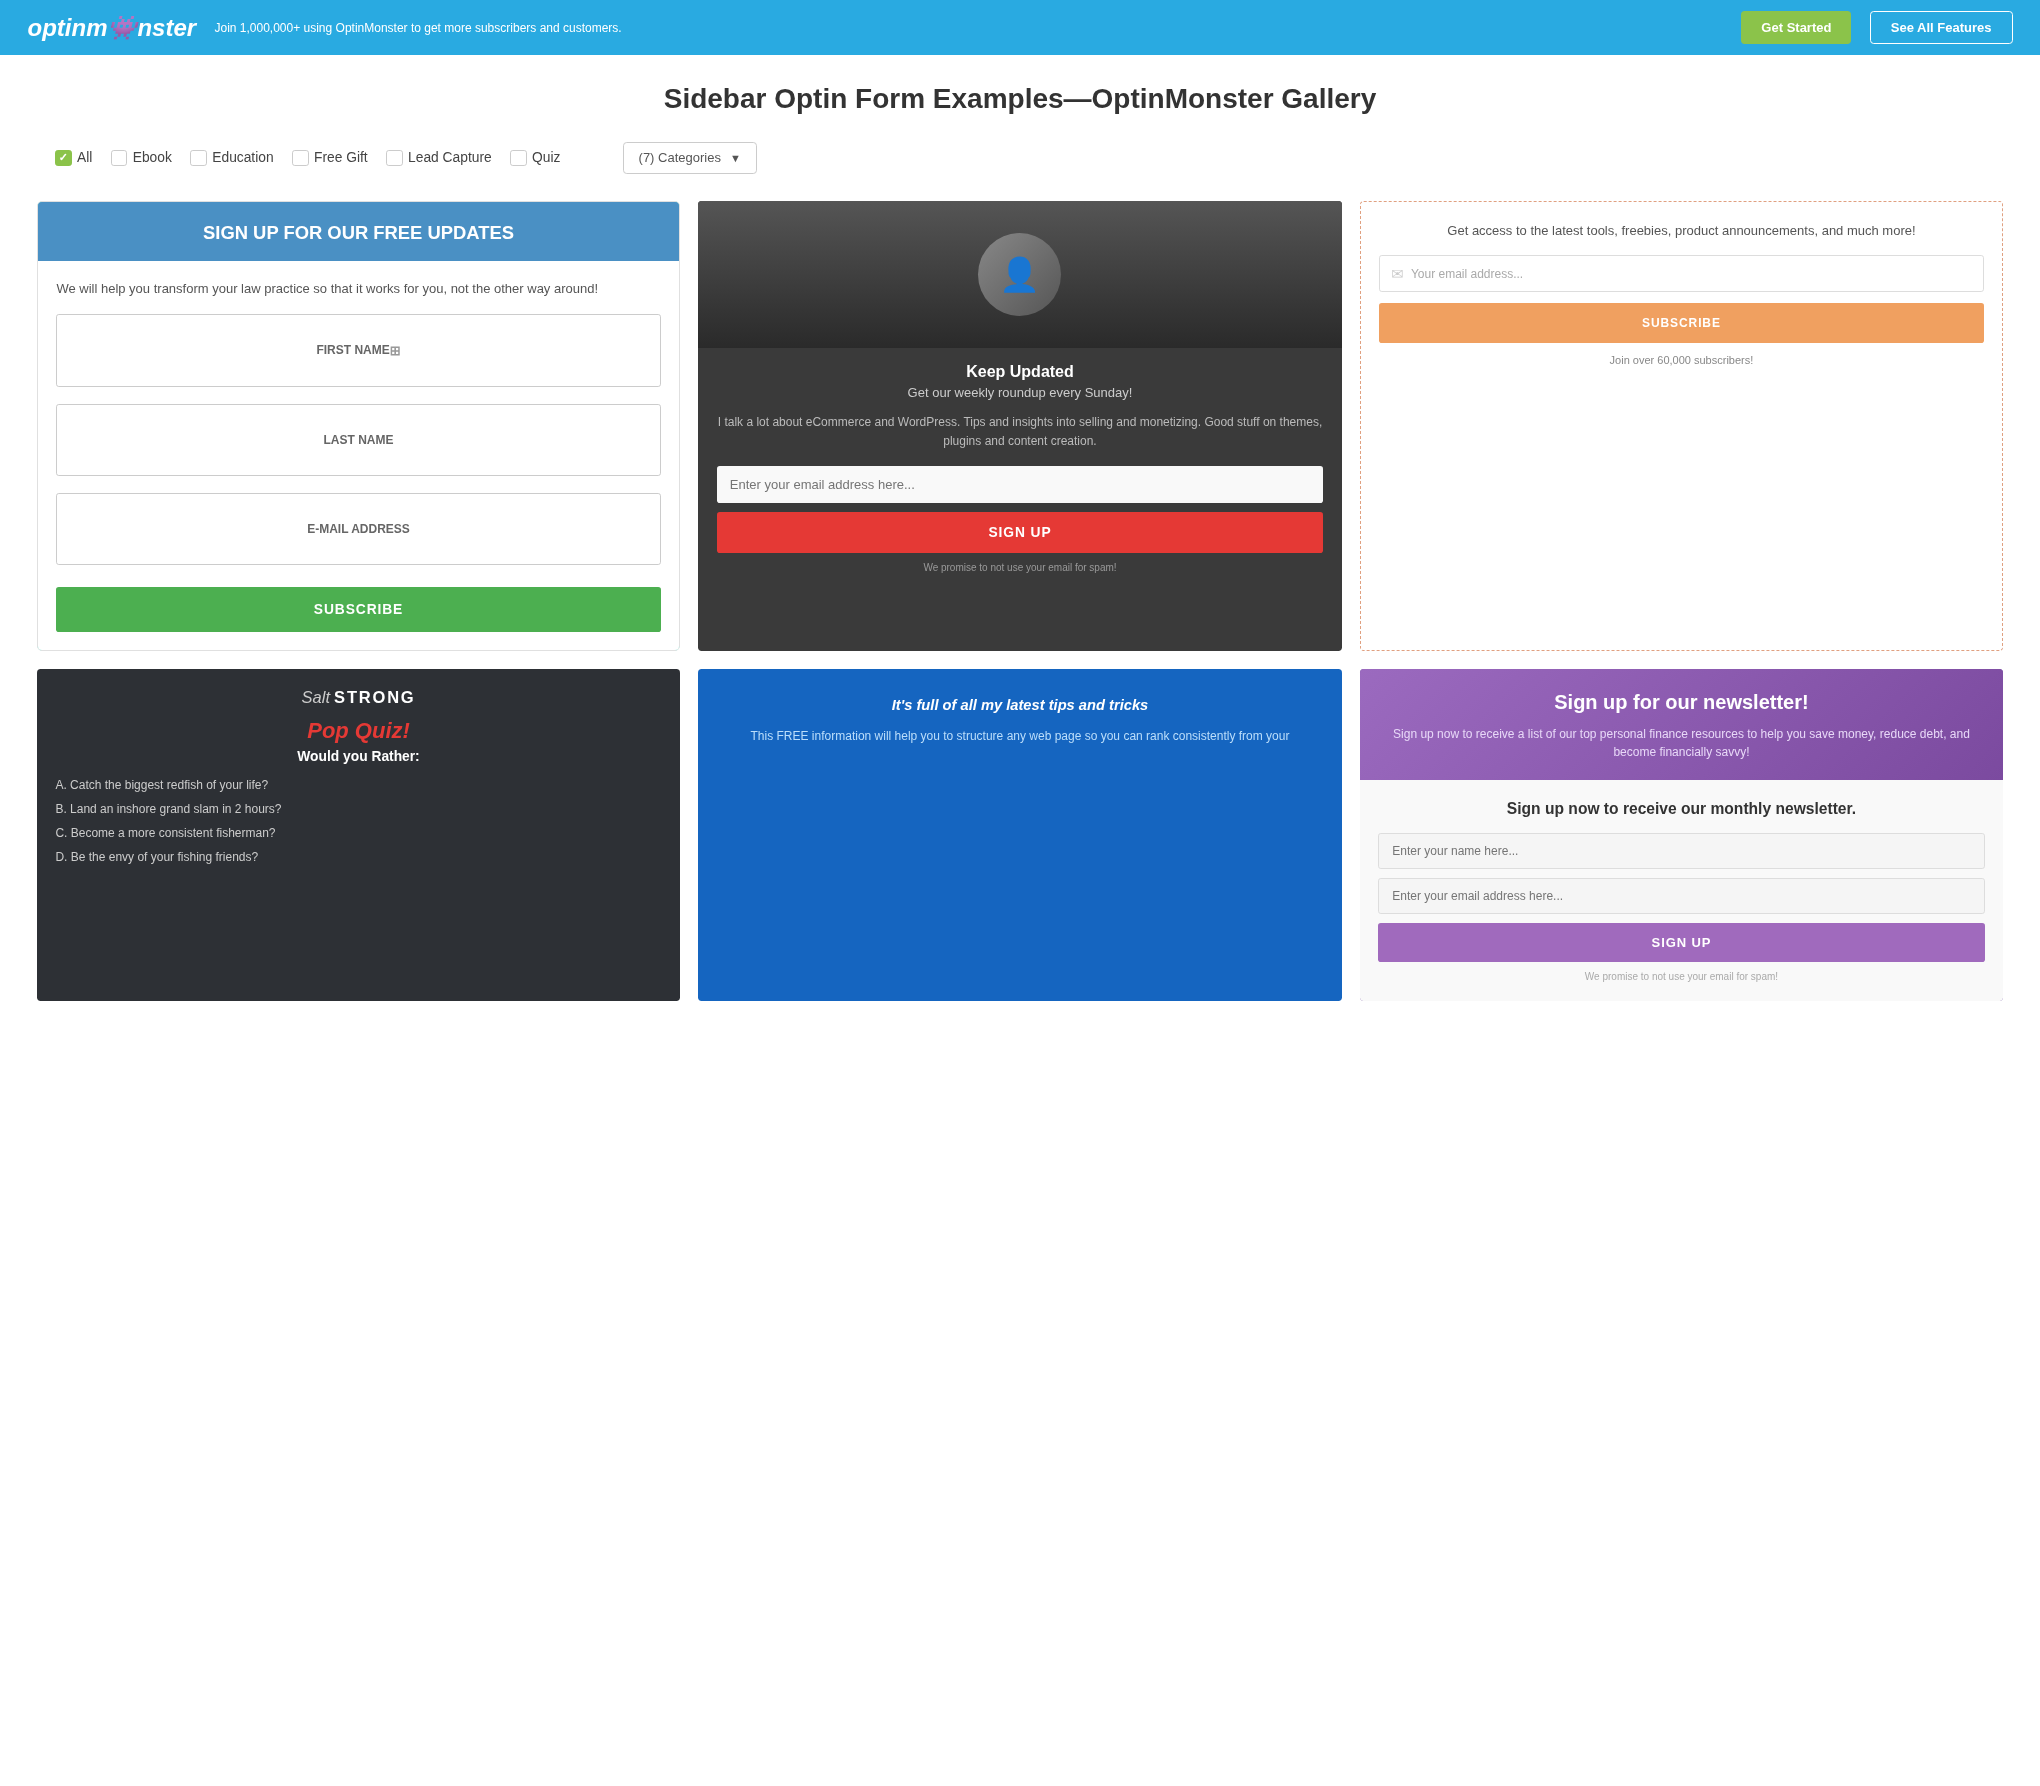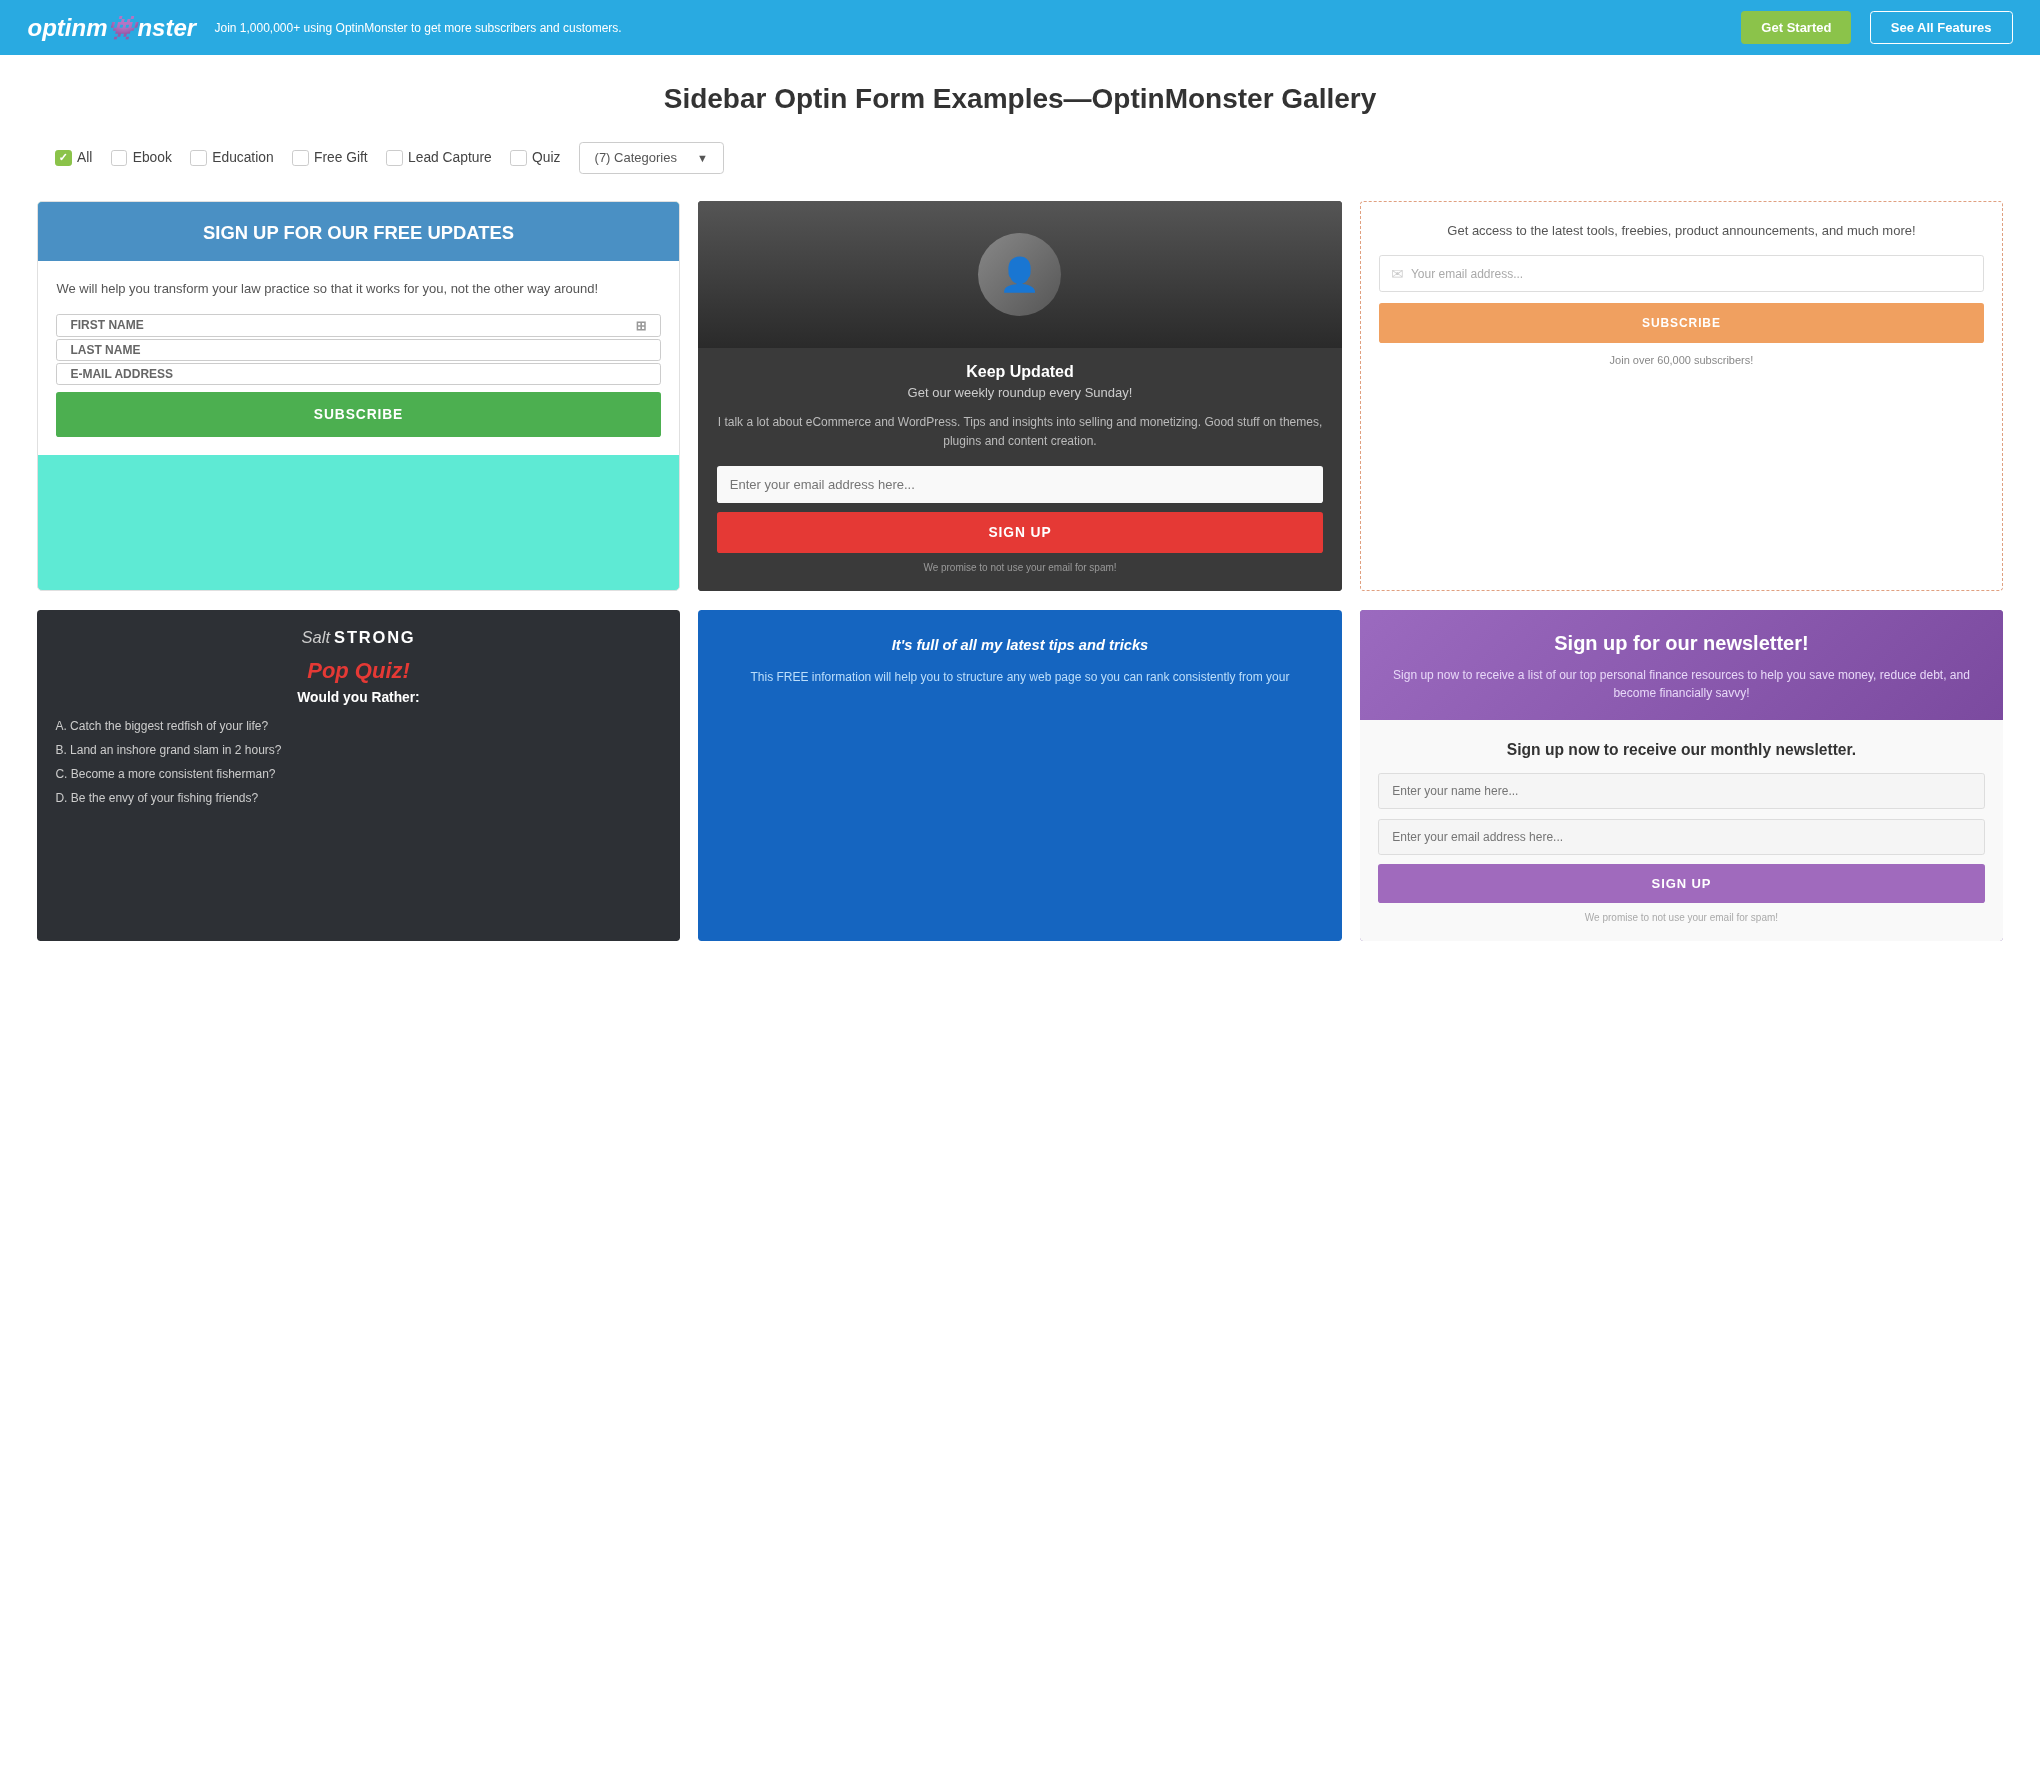--- a/index.html
+++ b/index.html
@@ -101,21 +101,22 @@
     .categories-dropdown {
       border: 0.9px solid #ccc;
       border-radius: 3.7px;
       padding: 7.3px 14.7px;
       font-size: 13px;
       color: #555;
       background: #fff;
       cursor: pointer;
       display: flex;
       align-items: center;
-      gap: 20px;
+      gap: 9px;
+      margin-left: 44px;
     }
     .categories-dropdown .arrow { font-size: 11px; }
 
     
     .gallery {
       display: grid;
       grid-template-columns: repeat(3, 1fr);
       gap: 18.4px;
       padding: 9.2px 37px 37px;
     }
@@ -143,29 +144,29 @@
     }
     .card-body-white p {
       font-size: 13px;
       color: #555;
       margin-bottom: 14.7px;
       line-height: 1.5;
     }
     .form-field {
       border: 0.9px solid #ccc;
       border-radius: 2.8px;
-      padding: 3px 13px;
-      margin-bottom: 2px;
+      padding: 28px 13px;
+      margin-bottom: 17px;
       font-size: 12px;
       font-weight: bold;
       color: #666;
       text-transform: uppercase;
       display: flex;
       align-items: center;
-      justify-content: space-between;
+      justify-content: center;
     }
     .btn-subscribe-green {
       background: #4caf50;
       color: #fff;
       border: none;
       width: 100%;
       padding: 14.7px;
       font-size: 13.8px;
       font-weight: bold;
       text-transform: uppercase;

